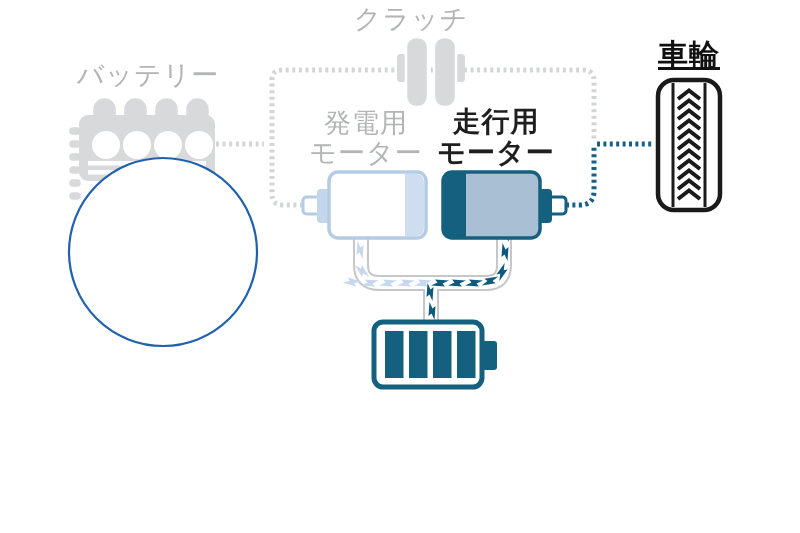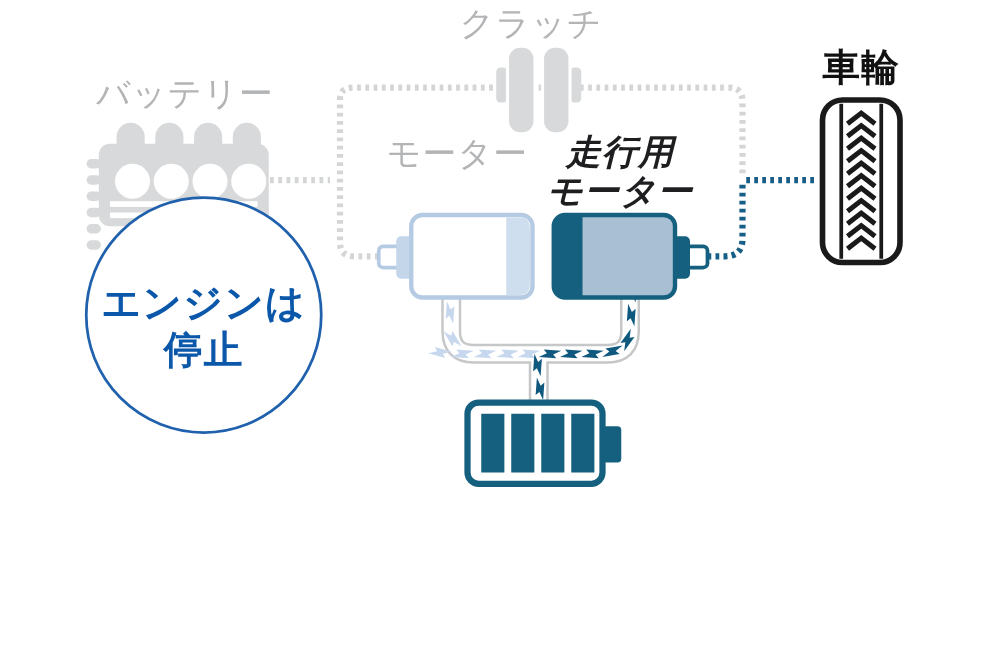--- a/index.html
+++ b/index.html
@@ -5,21 +5,21 @@
   html,body{margin:0;padding:0;background:#fff;}
   #stage{
     position:relative;width:800px;height:533px;background:#ffffff;
     overflow:hidden;
     font-family:"Liberation Sans","DejaVu Sans",sans-serif;
   }
   #artwork{position:absolute;left:0;top:0;}
   .lbl{position:absolute;text-align:center;letter-spacing:1px;line-height:1.12;}
   .lbl-gray{color:#b3b4b6;font-weight:500;}
   .lbl-dark{color:#1e1e20;font-weight:700;}
-  .lbl-black{color:#111;font-weight:700;}
+  .lbl-black{color:#111;font-weight:700;text-decoration:underline;}
   .f27{font-size:27px;}
   .f28{font-size:28px;}
   .f30{font-size:30px;}
   .callout-text{
     position:absolute;left:68px;top:224px;width:190px;text-align:center;
     color:#0b57a9;font-weight:600;font-size:31px;line-height:37px;letter-spacing:1px;
   }
 </style>
 </head>
 <body>
@@ -156,32 +156,29 @@
         <rect x="385" y="331" width="18.5" height="47"></rect>
         <rect x="409" y="331" width="18.5" height="47"></rect>
         <rect x="433" y="331" width="18.5" height="47"></rect>
         <rect x="457" y="331" width="18.5" height="47"></rect>
       </g>
     </g>
   </svg>
 
   <div class="lbl lbl-gray f27" style="left:63px;top:60px;width:170px;">バッテリー</div>
 
-  <div class="lbl lbl-gray f27" style="left:340px;top:4px;width:170px;">クラッチ</div>
+  <div class="lbl lbl-gray f27" style="left:326px;top:4px;width:170px;">クラッチ</div>
 
   <div class="lbl lbl-gray f27" style="left:290px;top:108px;width:152px;">
+    <div>発電用</div>
     <div>モーター</div>
   </div>
 
-  <div class="lbl lbl-dark f28" style="left:420px;top:106px;width:152px;font-style:italic;">
+  <div class="lbl lbl-dark f28" style="left:420px;top:106px;width:152px;">
     <div>走行用</div>
     <div>モーター</div>
   </div>
 
   <div class="lbl lbl-black f30" style="left:628px;top:38px;width:122px;">車輪</div>
 
 
-  <div class="callout-text">
-    <div>エンジンは</div>
-    <div>停止</div>
-  </div>
 
 </div>
 
 </body></html>

